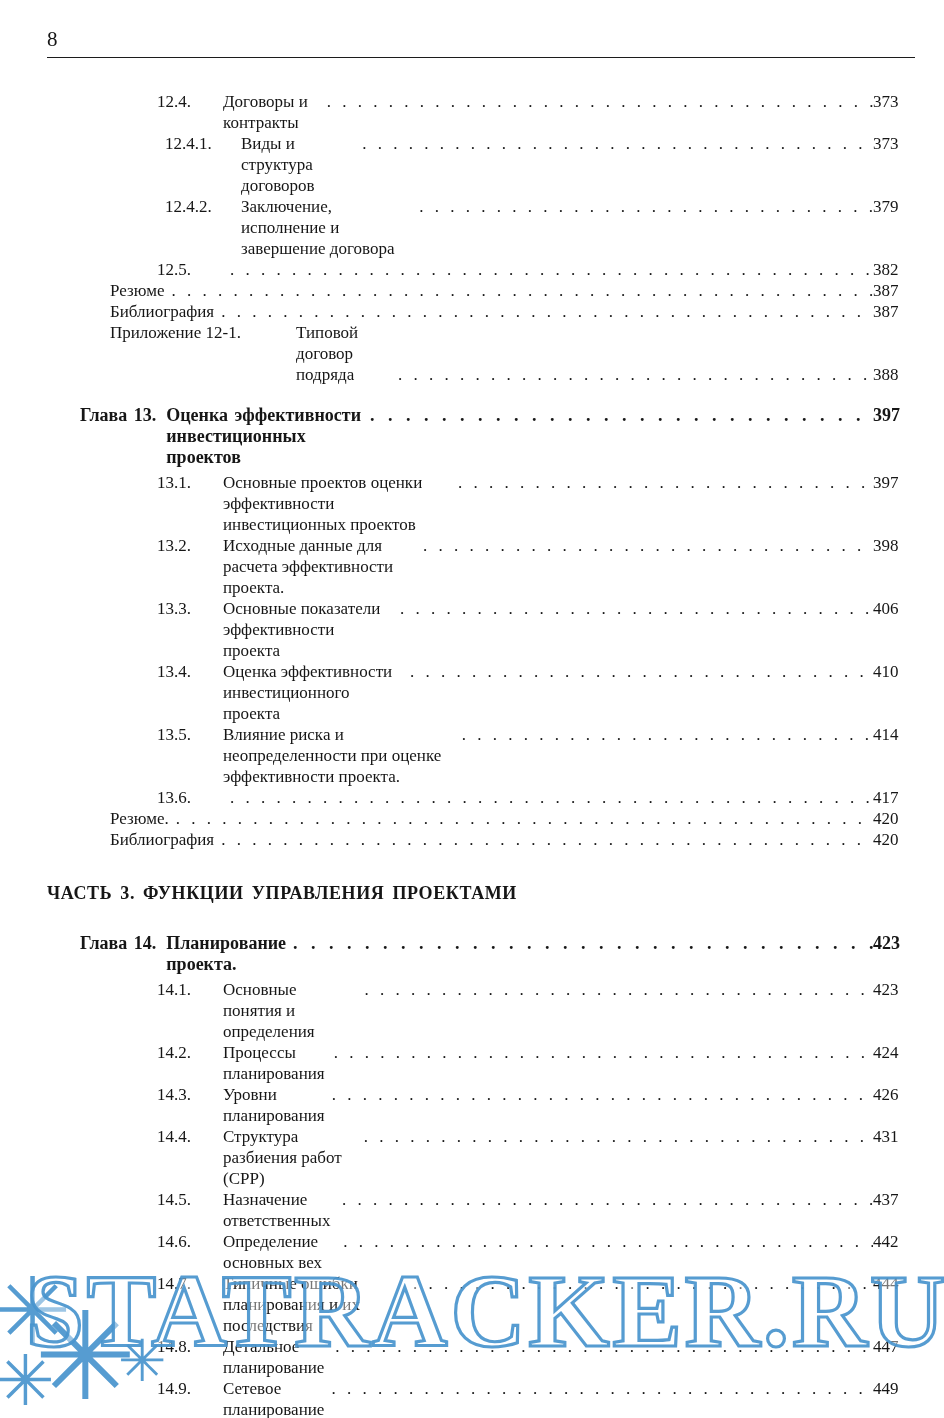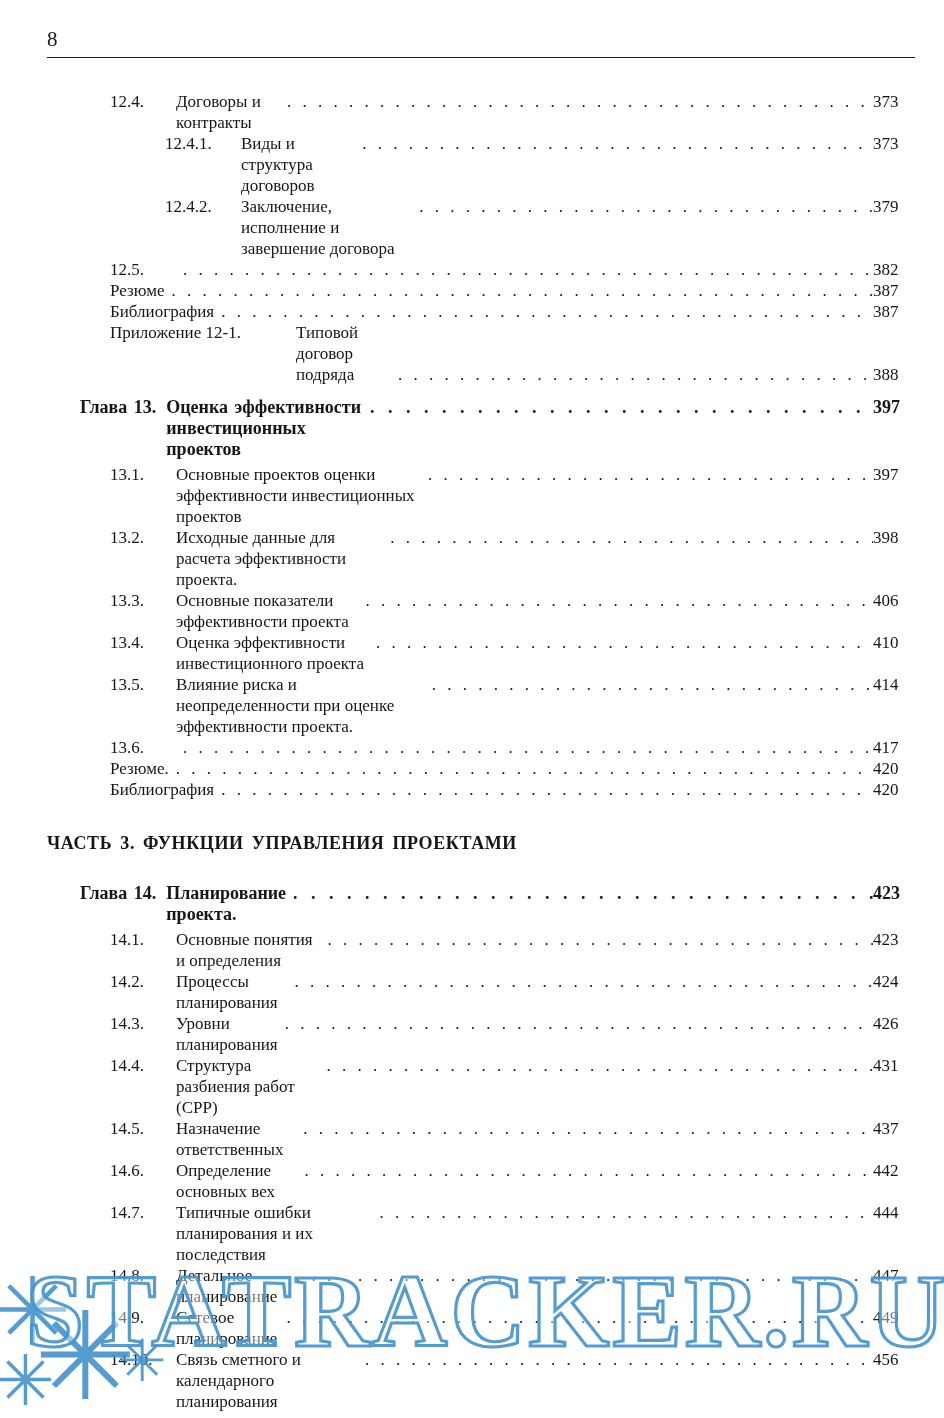--- a/index.html
+++ b/index.html
@@ -29,35 +29,35 @@
   .row {
     display: flex;
     align-items: baseline;
     font-size: 17px;
     line-height: 21px;
   }
   .num { flex: none; white-space: nowrap; }
   .txt { flex: 0 1 auto; }
 
   .s1    { padding-left: 63px; }
-  .s1 .num { width: 66px; }
+  .s1 .num { width: 66px; margin-left: 47px; }
   .s2    { padding-left: 118px; }
   .s2 .num { width: 76px; }
   .plain { padding-left: 63px; }
 
   .app   { padding-left: 63px; align-items: flex-start; }
   .app .num { width: 186px; }
   .app .txt { max-width: 570px; text-align: justify; }
   .app .leader, .app .pg { align-self: flex-end; }
 
   .chapter {
     padding-left: 33px;
     font-weight: bold;
     font-size: 18px;
-    margin: 12px 0 4px 0;
+    margin: 20px 0 4px 0;
     word-spacing: 2px;
   }
   .chapter .num { margin-right: 10px; }
 
   .part {
     padding-left: 0;
     font-weight: bold;
     font-size: 18px;
     line-height: 26px;
     letter-spacing: 0.6px;

